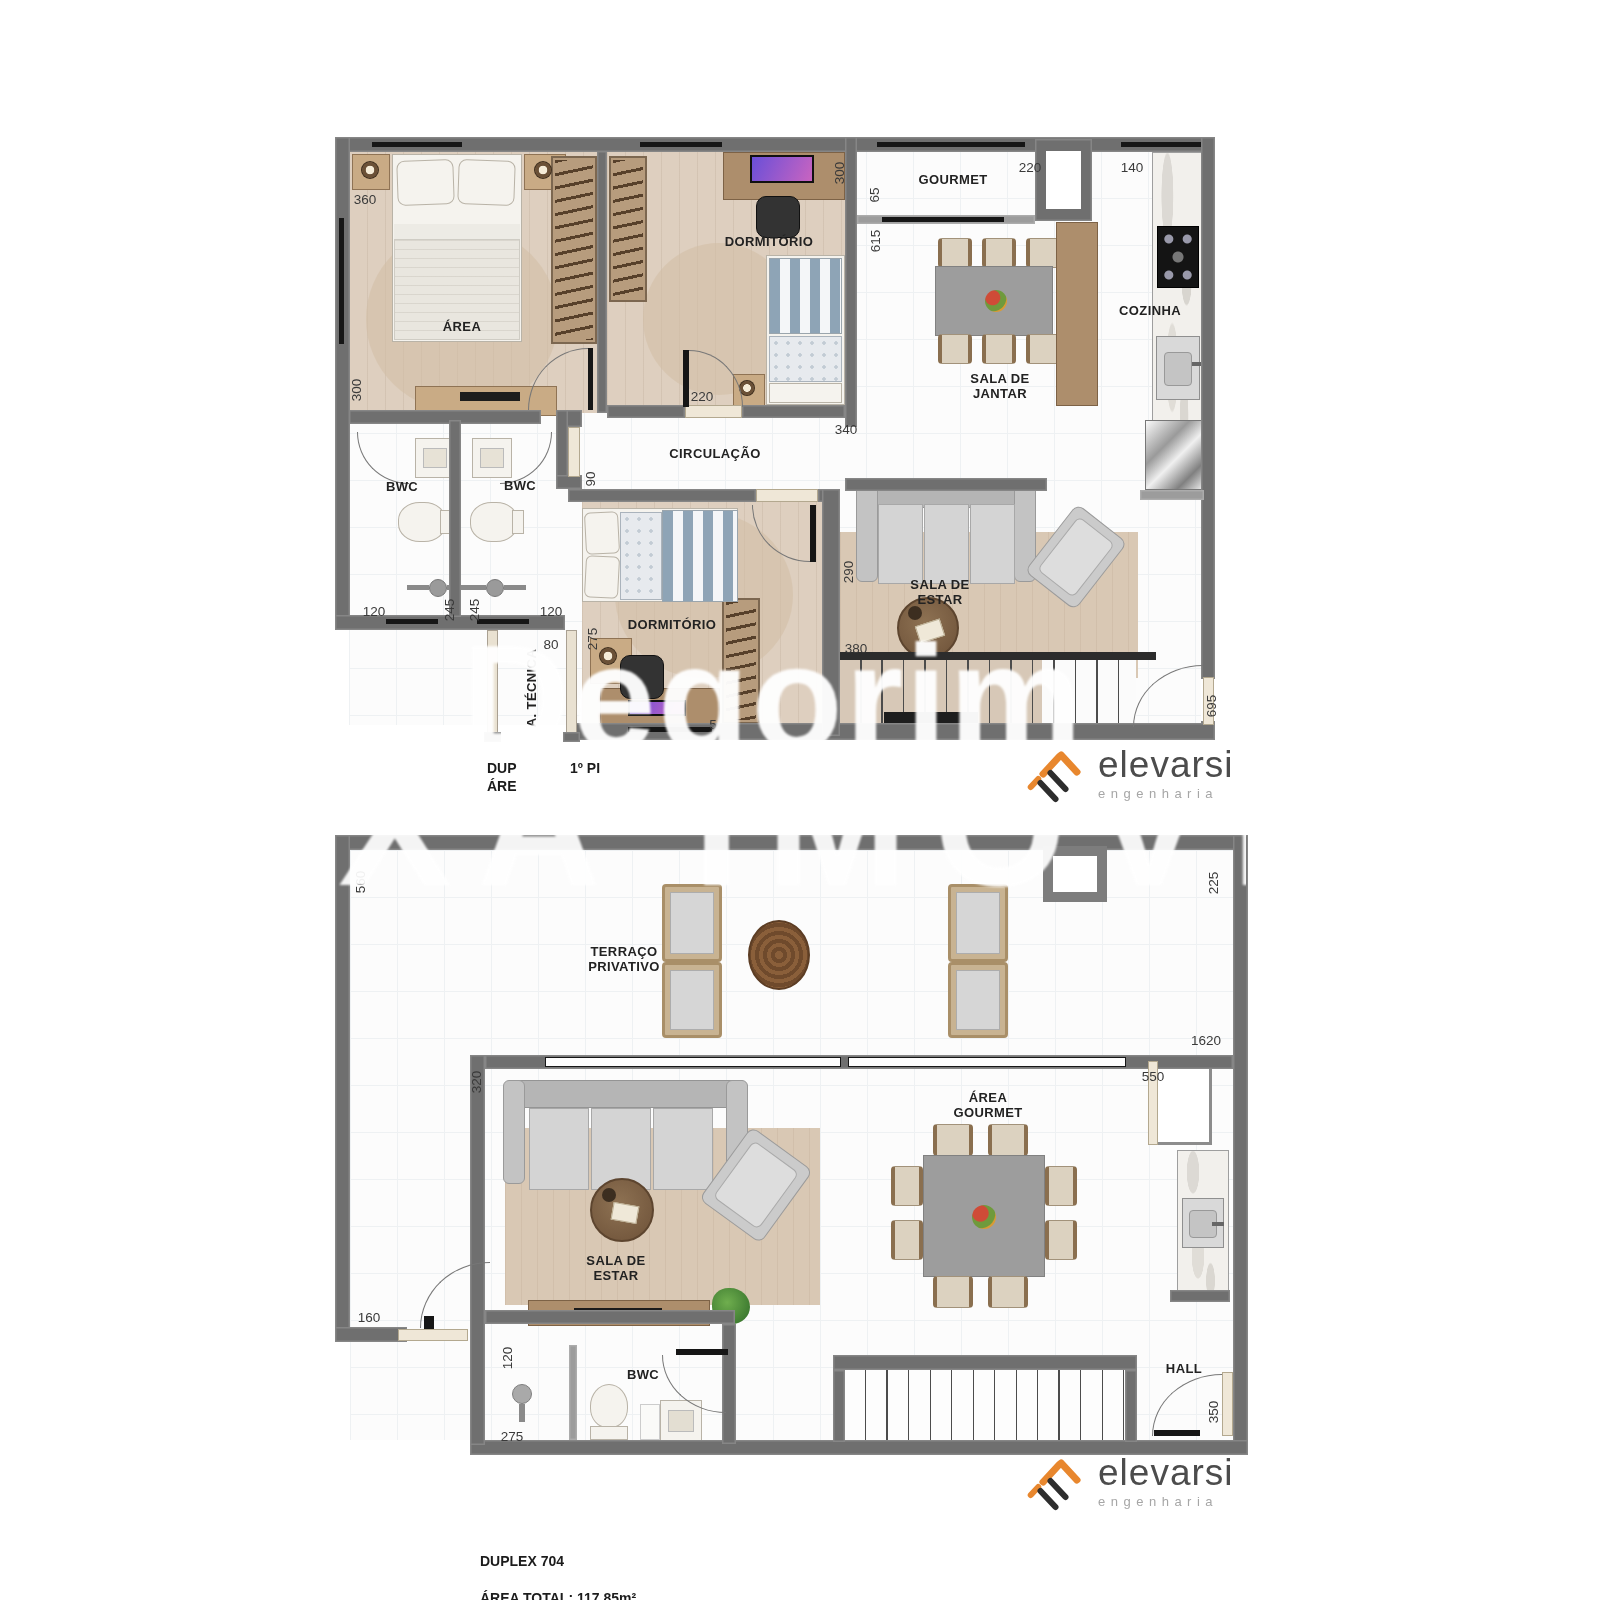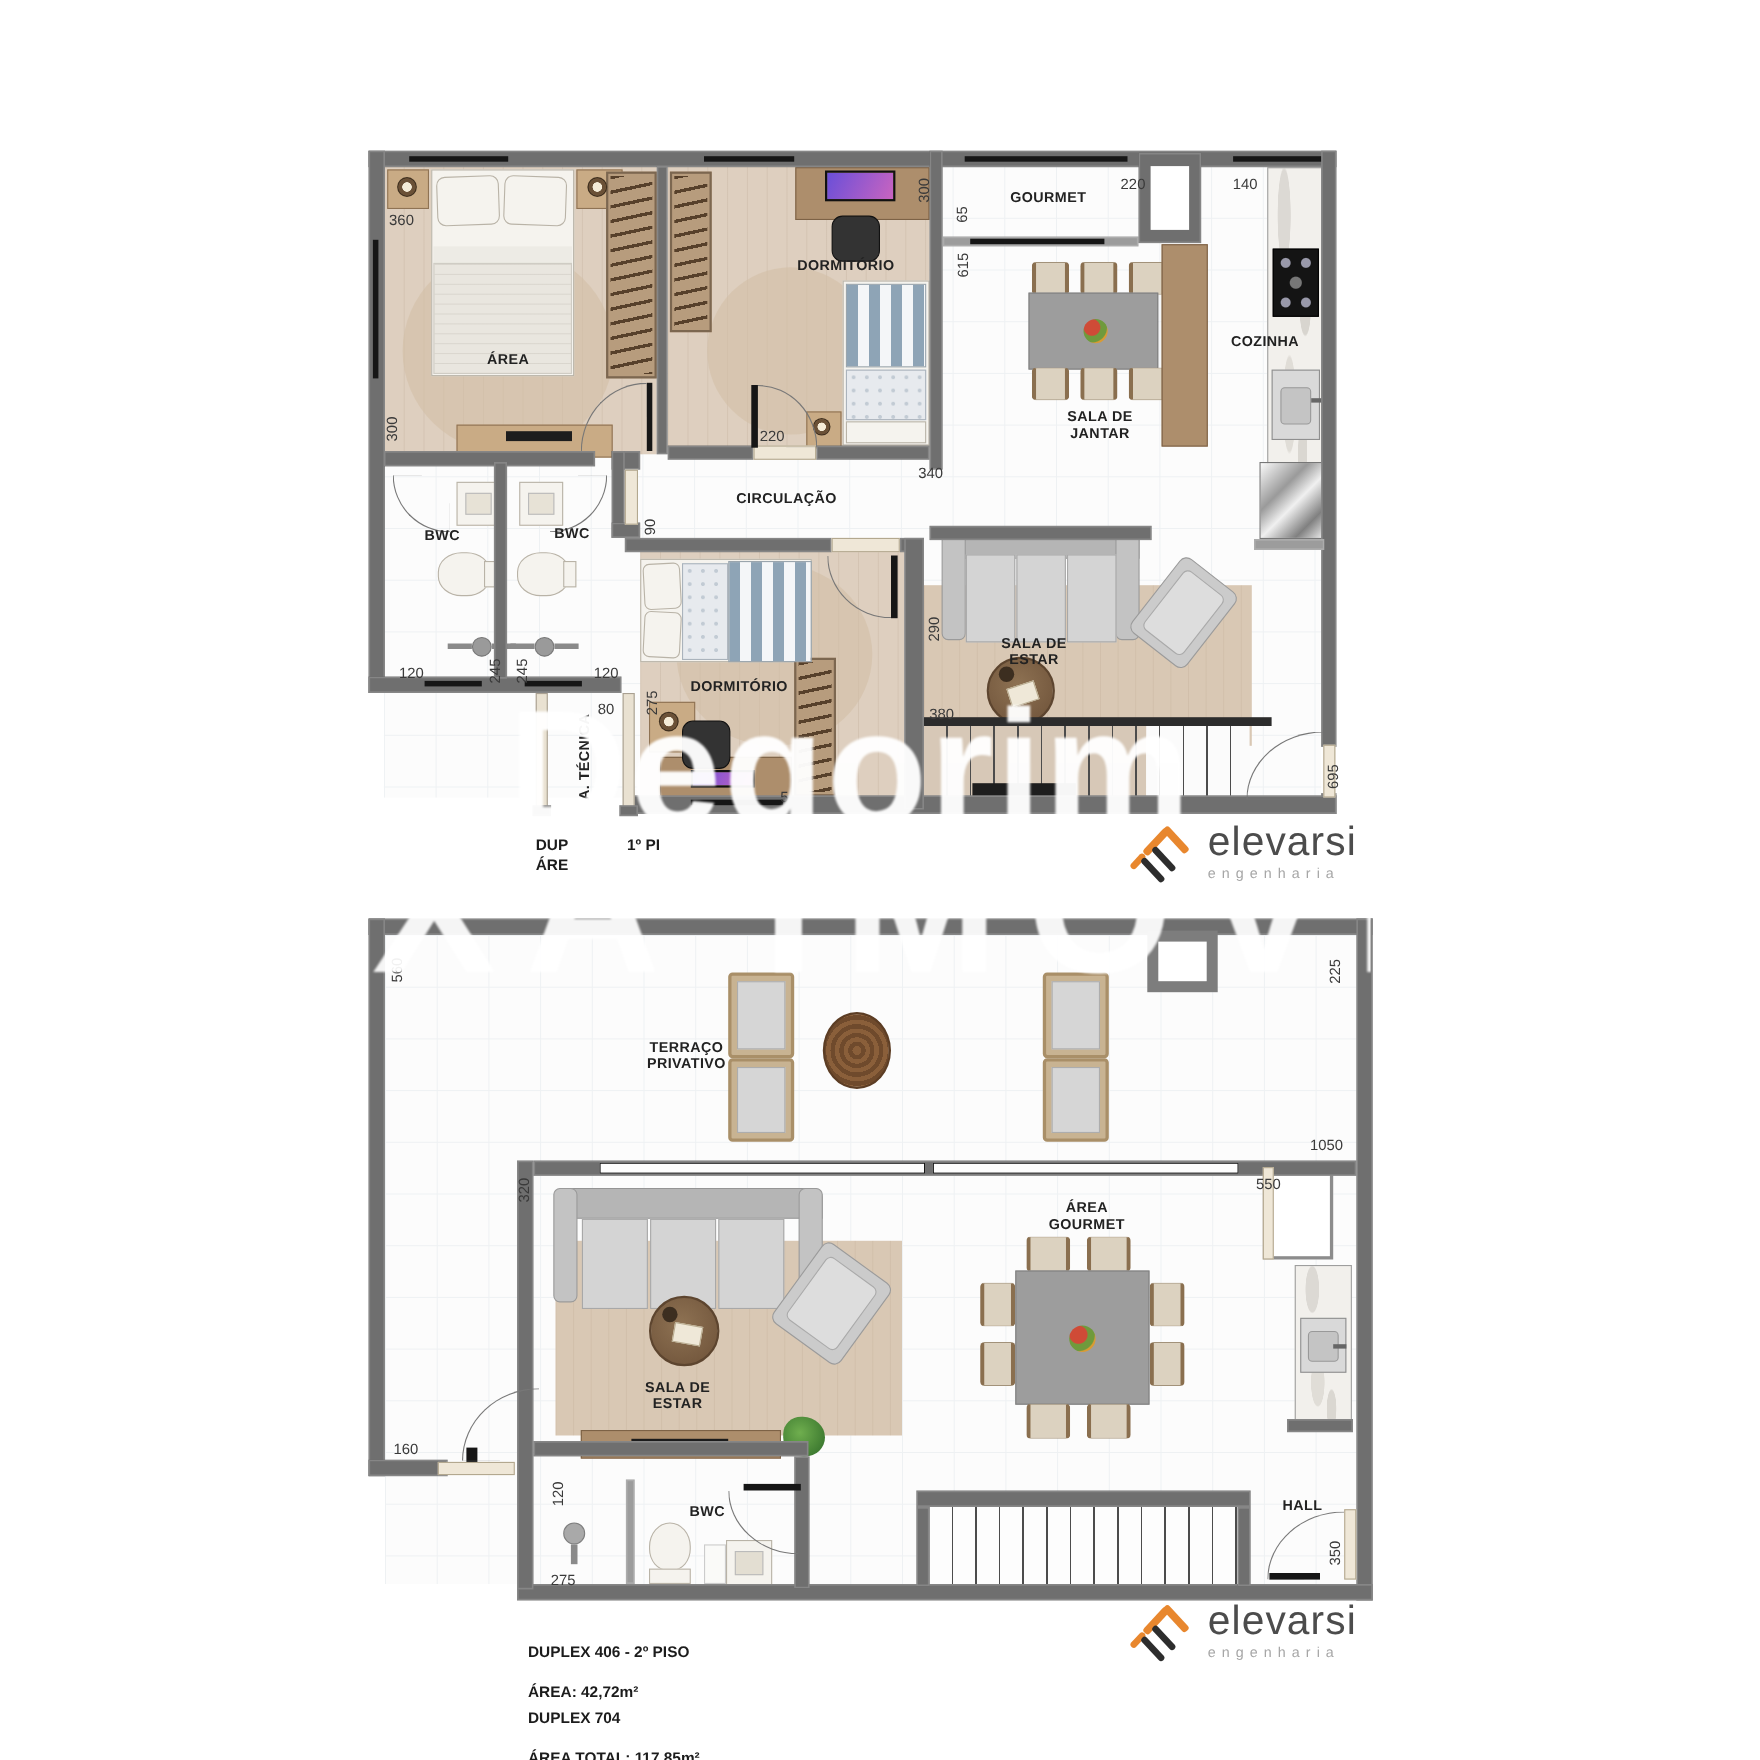--- a/index.html
+++ b/index.html
@@ -371,24 +371,20 @@
     <div class="leaf" style="left:424px;top:1316px;width:10px;height:13px"></div>
     <div class="arc tl" style="left:420px;top:1262px;width:70px;height:66px"></div>
     <div class="leaf" style="left:676px;top:1349px;width:52px;height:6px"></div>
     <div class="arc bl" style="left:662px;top:1355px;width:64px;height:58px"></div>
     <div class="doorbar" style="left:1222px;top:1372px;width:11px;height:64px"></div>
     <div class="arc tl" style="left:1152px;top:1374px;width:70px;height:62px"></div>
     <div class="leaf" style="left:1154px;top:1430px;width:46px;height:6px"></div>
   </div>
 
   
-  <div class="cap" style="left:480px;top:1474px">
-    <span>DUPLEX 406 - 2º PISO</span><br>
-    <span>ÁREA: 42,72m²</span>
-  </div>
   <div class="cap" style="left:480px;top:1534px">
     <span>DUPLEX 704</span><br>
     <span>ÁREA TOTAL: 117,85m²</span>
   </div>
 
   
   <div class="elogo" style="left:1028px;top:1454px">
     <span class="eicon">
       <i style="left:8px;top:16px;width:30px;height:7px;background:#e8872e;transform:rotate(-47deg)"></i>
       <i style="left:26px;top:14px;width:30px;height:7px;background:#e8872e;transform:rotate(47deg)"></i>
@@ -442,21 +438,21 @@
       <span class="lbl b" style="left: 624px; top: 960px;">TERRAÇO
 PRIVATIVO</span>
       <span class="lbl b" style="left: 988px; top: 1106px;">ÁREA
 GOURMET</span>
       <span class="lbl b" style="left: 616px; top: 1269px;">SALA DE
 ESTAR</span>
       <span class="lbl b" style="left: 643px; top: 1375px;">BWC</span>
       <span class="lbl b" style="left: 1184px; top: 1369px;">HALL</span>
       <span class="lbl rot" style="left: 361px; top: 882px;">560</span>
       <span class="lbl rot" style="left: 1214px; top: 883px;">225</span>
-      <span class="lbl" style="left: 1206px; top: 1041px;">1050</span>
+      <span class="lbl" style="left: 1206px; top: 1041px;">1620</span>
       <span class="lbl" style="left: 1153px; top: 1077px;">550</span>
       <span class="lbl rot" style="left: 477px; top: 1082px;">320</span>
       <span class="lbl" style="left: 369px; top: 1318px;">160</span>
       <span class="lbl rot" style="left: 508px; top: 1358px;">120</span>
       <span class="lbl" style="left: 512px; top: 1437px;">275</span>
       <span class="lbl rot" style="left: 1214px; top: 1412px;">350</span>
     </div>
 
   
   <div id="wm1"><span>Degorim</span></div>

